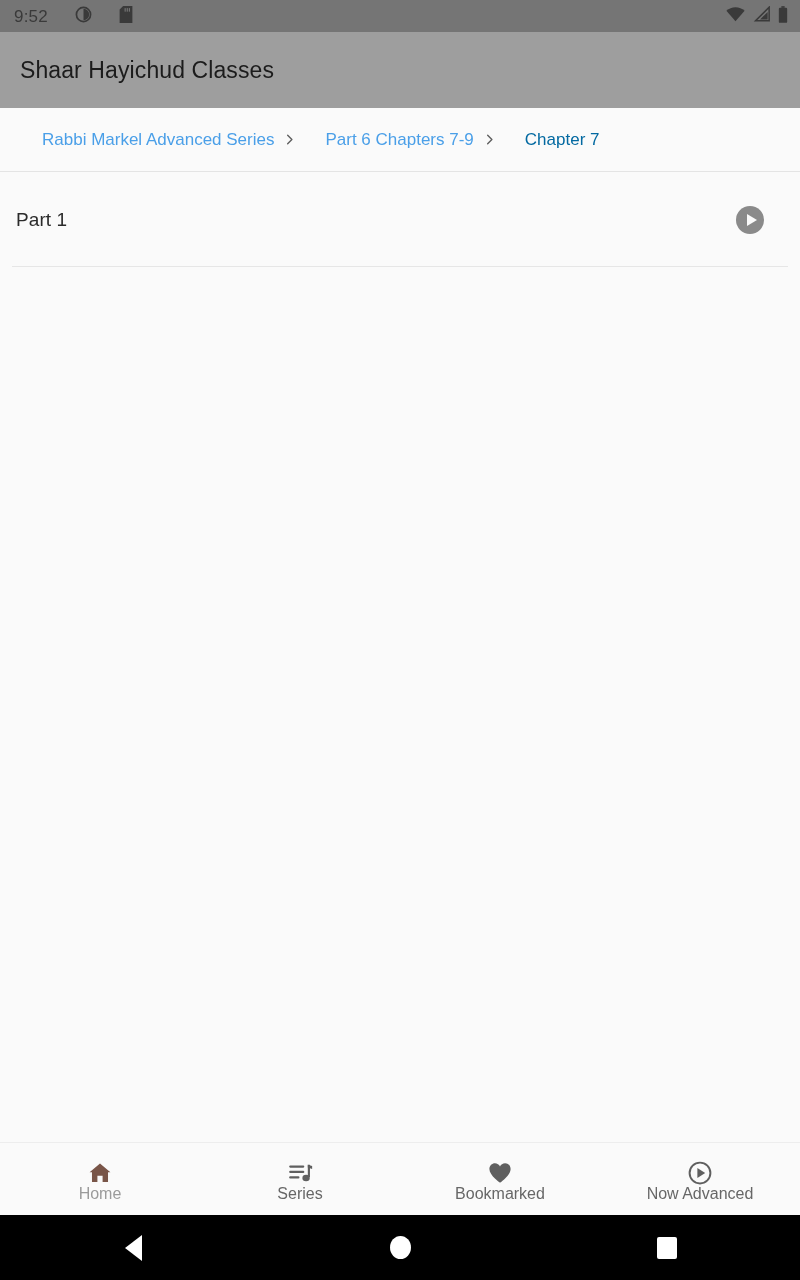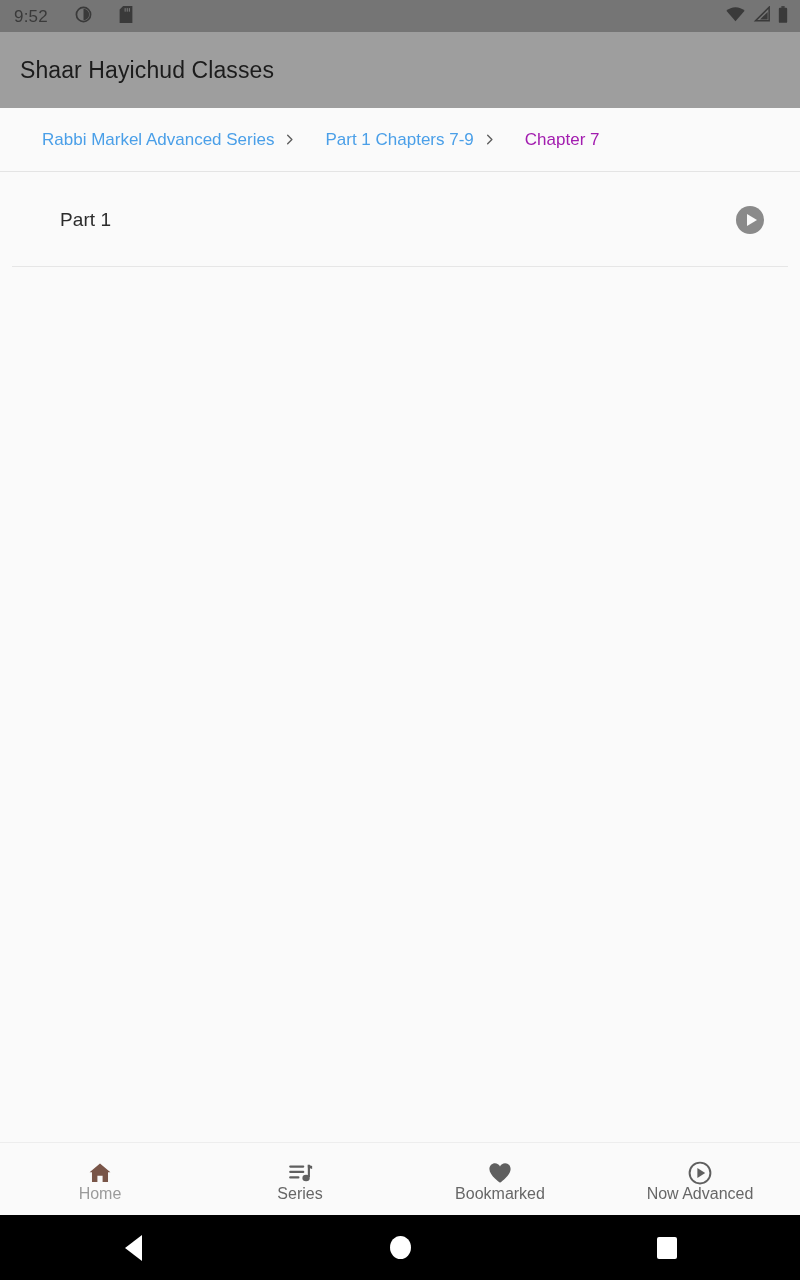--- a/index.html
+++ b/index.html
@@ -83,21 +83,21 @@
     border-bottom: 1px solid #e4e4e4;
   }
   .crumb {
     font-size: 17px;
     color: #4a9fe8;
     white-space: nowrap;
     line-height: 1;
     margin-left: 20px;
   }
   .crumb.current {
-    color: #a21caf;
+    color: #0369a1;
   }
   .crumb-sep {
     display: inline-flex;
     align-items: center;
     padding: 0 9px;
     color: #5f5f5f;
   }
 
   
   .list {
@@ -121,21 +121,20 @@
     left: 12px;
     right: 12px;
     bottom: 0;
     height: 1px;
     background: #e6e6e6;
   }
   .row-title {
     font-size: 19px;
     color: #2b2b2b;
     letter-spacing: 0.1px;
-    margin-left: 44px;
   }
   .play-btn {
     width: 28px;
     height: 28px;
     border-radius: 50%;
     background: #8a8a8a;
     display: flex;
     align-items: center;
     justify-content: center;
     flex: 0 0 28px;
@@ -264,21 +263,21 @@
     <h1 class="app-title">Shaar Hayichud Classes</h1>
   </div>
 
   <nav class="breadcrumb">
     <span class="crumb">Rabbi Markel Advanced Series</span>
     <span class="crumb-sep">
       <svg width="13" height="13" viewBox="0 0 24 24">
         <path d="M8.6 4.2 L16.4 12 L8.6 19.8" fill="none" stroke="#5f5f5f" stroke-width="2.6" stroke-linecap="round" stroke-linejoin="round"></path>
       </svg>
     </span>
-    <span class="crumb">Part 1 Chapters 7-9</span>
+    <span class="crumb">Part 6 Chapters 7-9</span>
     <span class="crumb-sep">
       <svg width="13" height="13" viewBox="0 0 24 24">
         <path d="M8.6 4.2 L16.4 12 L8.6 19.8" fill="none" stroke="#5f5f5f" stroke-width="2.6" stroke-linecap="round" stroke-linejoin="round"></path>
       </svg>
     </span>
     <span class="crumb current">Chapter 7</span>
   </nav>
 
   <div class="list">
 

